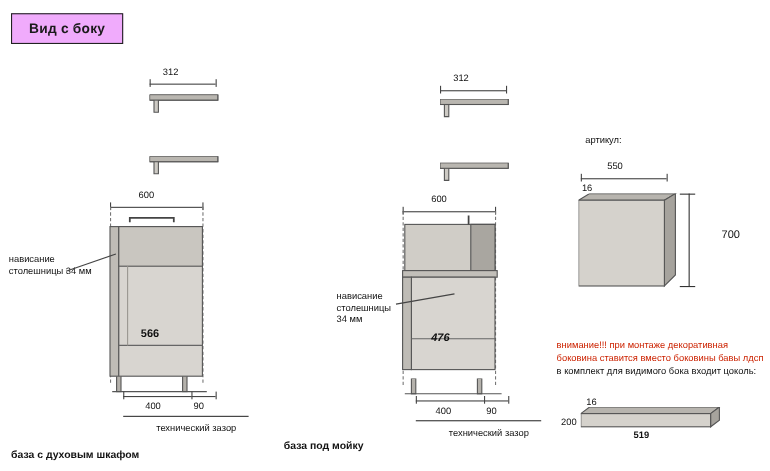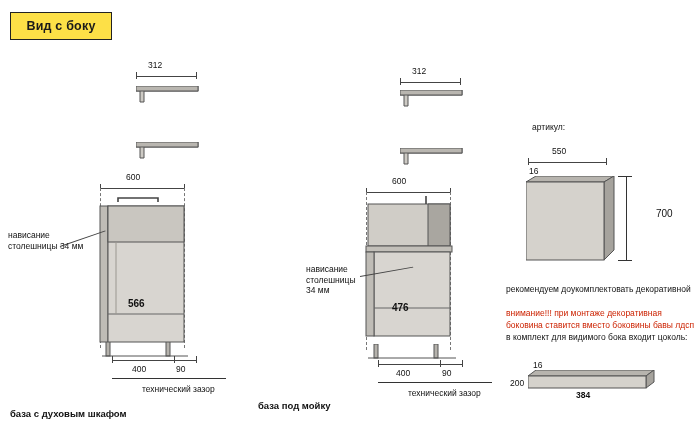--- a/index.html
+++ b/index.html
@@ -9,21 +9,21 @@
     font-family:"Liberation Sans", sans-serif;
     color:#1a1a1a;
     position:relative;
     overflow:hidden;
   }
   .root{position:absolute;left:0;top:0;width:700px;height:428px;}
   .abs{position:absolute;}
   
   .title-box{
     left:10px;top:12px;width:100px;height:26px;
-    border:1px solid #222;background:#fde047;
+    border:1px solid #222;background:#f0abfc;
     display:flex;align-items:center;justify-content:center;
     font-size:12.5px;font-weight:bold;letter-spacing:.2px;
   }
   
   .lbl{font-size:8.5px;color:#111;line-height:1.25;white-space:pre;}
   .lbl-b{font-size:9.5px;font-weight:bold;color:#111;line-height:1.25;}
   .dim{font-size:8.5px;color:#111;}
   .dim-in{font-size:10px;color:#111;font-weight:normal;}
   .red{color:#cc2200;}
   
@@ -130,21 +130,21 @@
 
     <path d="M64,8 L64,-4 Q64,-10 72,-10 L80,-10" fill="none" stroke="#444" stroke-width="1.6"></path>
 
     <rect x="4" y="50" width="86" height="6" fill="#c2bfb9" stroke="#555" stroke-width="1"></rect>
 
     <rect x="12" y="56" width="76" height="84" fill="#d8d5d0" stroke="#555" stroke-width="1"></rect>
     <rect x="4" y="56" width="8" height="84" fill="#bfbcb6" stroke="#555" stroke-width="1"></rect>
     <line x1="12" y1="112" x2="88" y2="112" stroke="#666" stroke-width="1"></line>
   </svg>
 
-  <div class="abs dim-in" style="left:392px;top:302px;font-weight:bold;">476</div>
+  <div class="abs dim-in" style="left:392px;top:302px;font-weight:bold;font-style:italic;">476</div>
 
   <div class="abs lbl" style="left:306px;top:264px;width:62px;">нависание
 столешницы
 34 мм</div>
   <div class="abs leader" style="left:360px;top:276px;width:54px;transform:rotate(-10deg);transform-origin:left center;"></div>
 
   <svg class="abs" style="left:362px;top:344px;" width="100" height="24">
     <rect x="12" y="0" width="4" height="14" fill="#b5b2ac" stroke="#555" stroke-width="1"></rect>
     <rect x="72" y="0" width="4" height="14" fill="#b5b2ac" stroke="#555" stroke-width="1"></rect>
     <line x1="6" y1="14" x2="94" y2="14" stroke="#555" stroke-width="1"></line>
@@ -175,27 +175,26 @@
     <polygon points="0,6 10,0 88,0 78,6" fill="#b7b4ae" stroke="#555" stroke-width="1"></polygon>
     <polygon points="78,6 88,0 88,74 78,84" fill="#a6a39d" stroke="#555" stroke-width="1"></polygon>
     <rect x="0" y="6" width="78" height="78" fill="#d5d2cc" stroke="#555" stroke-width="1"></rect>
   </svg>
 
   <div class="abs vline" style="left:626px;top:176px;height:84px;"></div>
   <div class="abs hline" style="left:618px;top:176px;width:14px;"></div>
   <div class="abs hline" style="left:618px;top:260px;width:14px;"></div>
   <div class="abs dim" style="left:656px;top:208px;font-size:10px;">700</div>
 
-  <div class="abs lbl" style="left:506px;top:284px;width:194px;">рекомендуем доукомплектовать декоративной</div>
   <div class="abs lbl red" style="left:506px;top:308px;width:194px;">внимание!!! при монтаже декоративная</div>
   <div class="abs lbl red" style="left:506px;top:320px;width:194px;">боковина ставится вместо боковины бавы лдсп</div>
   <div class="abs lbl" style="left:506px;top:332px;width:194px;">в комплект для видимого бока входит цоколь:</div>
 
   <div class="abs dim" style="left:533px;top:360px;">16</div>
   <svg class="abs" style="left:528px;top:370px;" width="130" height="28">
     <polygon points="0,6 8,0 126,0 118,6" fill="#b7b4ae" stroke="#555" stroke-width="1"></polygon>
     <polygon points="118,6 126,0 126,12 118,18" fill="#a6a39d" stroke="#555" stroke-width="1"></polygon>
     <rect x="0" y="6" width="118" height="12" fill="#d5d2cc" stroke="#555" stroke-width="1"></rect>
   </svg>
   <div class="abs dim" style="left:510px;top:378px;">200</div>
-  <div class="abs dim" style="left:576px;top:390px;font-weight:bold;">384</div>
+  <div class="abs dim" style="left:576px;top:390px;font-weight:bold;">519</div>
 
 </div>
 
 </body></html>

